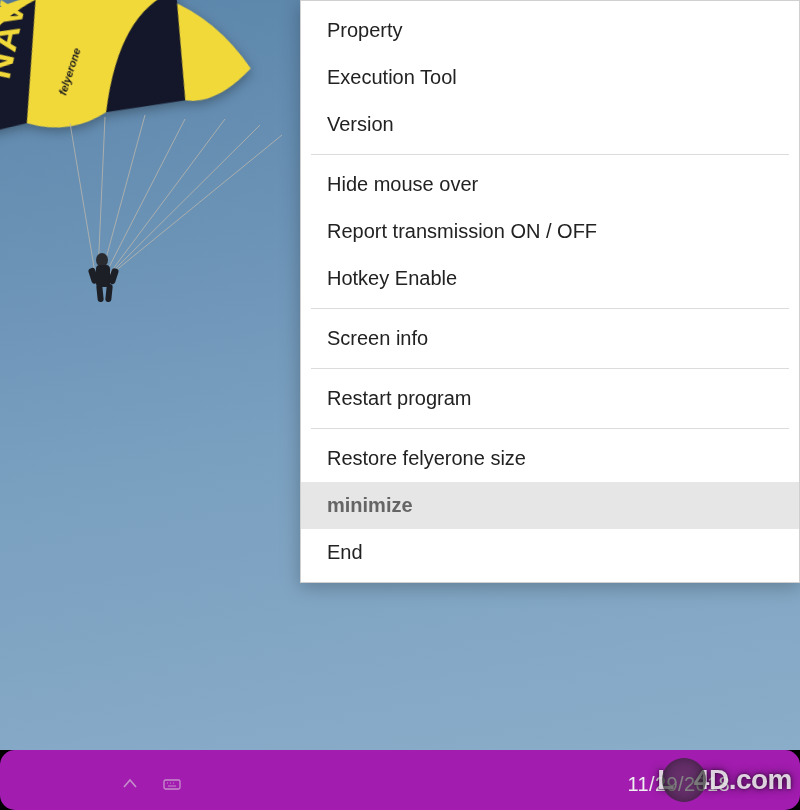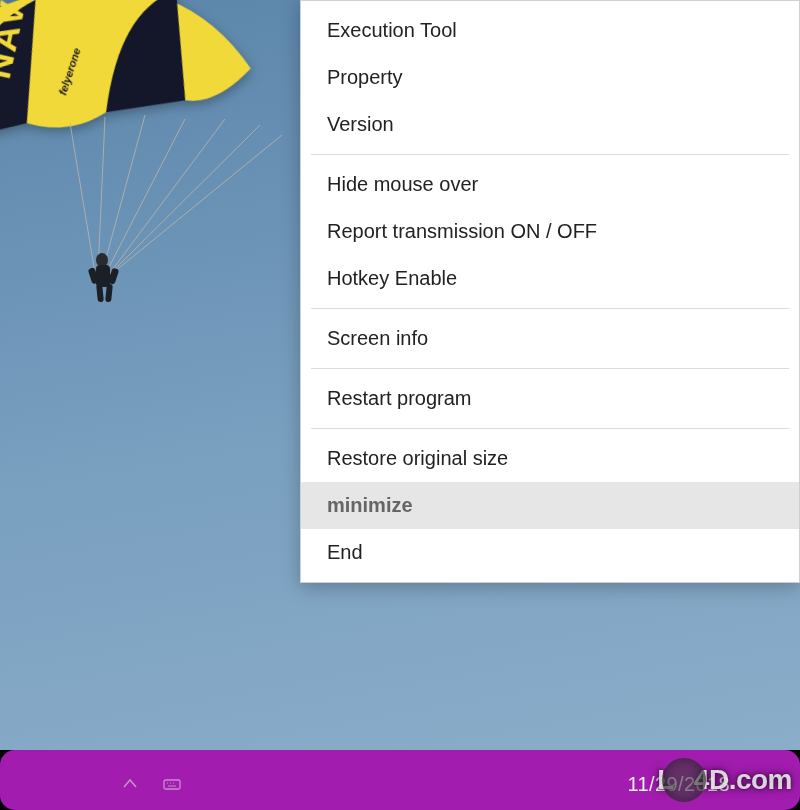--- a/index.html
+++ b/index.html
@@ -172,26 +172,26 @@
       <rect x="10" y="18" width="7" height="16" rx="3" fill="#1d1f26" transform="rotate(-18 13 26)"></rect>
       <rect x="30" y="18" width="7" height="16" rx="3" fill="#1d1f26" transform="rotate(18 33 26)"></rect>
       <rect x="17" y="34" width="6" height="18" rx="3" fill="#1d1f26" transform="rotate(-6 20 43)"></rect>
       <rect x="26" y="34" width="6" height="18" rx="3" fill="#1d1f26" transform="rotate(6 29 43)"></rect>
     </svg>
   </div>
 </div>
 
 <div class="context-menu" id="ctx-menu">
     <div class="menu-item">
+      <span>Property</span>
+    </div>
+    <div class="menu-item">
       <span>Execution Tool</span>
     </div>
     <div class="menu-item">
-      <span>Property</span>
-    </div>
-    <div class="menu-item">
       <span>Version</span>
     </div>
     <div class="menu-sep"></div>
     <div class="menu-item">
       <span>Hide mouse over</span>
     </div>
     <div class="menu-item">
       <span>Report transmission ON / OFF</span>
     </div>
     <div class="menu-item">
@@ -200,21 +200,21 @@
     <div class="menu-sep"></div>
     <div class="menu-item">
       <span>Screen info</span>
     </div>
     <div class="menu-sep"></div>
     <div class="menu-item">
       <span>Restart program</span>
     </div>
     <div class="menu-sep"></div>
     <div class="menu-item">
-      <span>Restore original size</span>
+      <span>Restore felyerone size</span>
     </div>
     <div class="menu-item hovered">
       <span>minimize</span>
     </div>
     <div class="menu-item">
       <span>End</span>
     </div>
   </div>
 
 <div class="taskbar">

